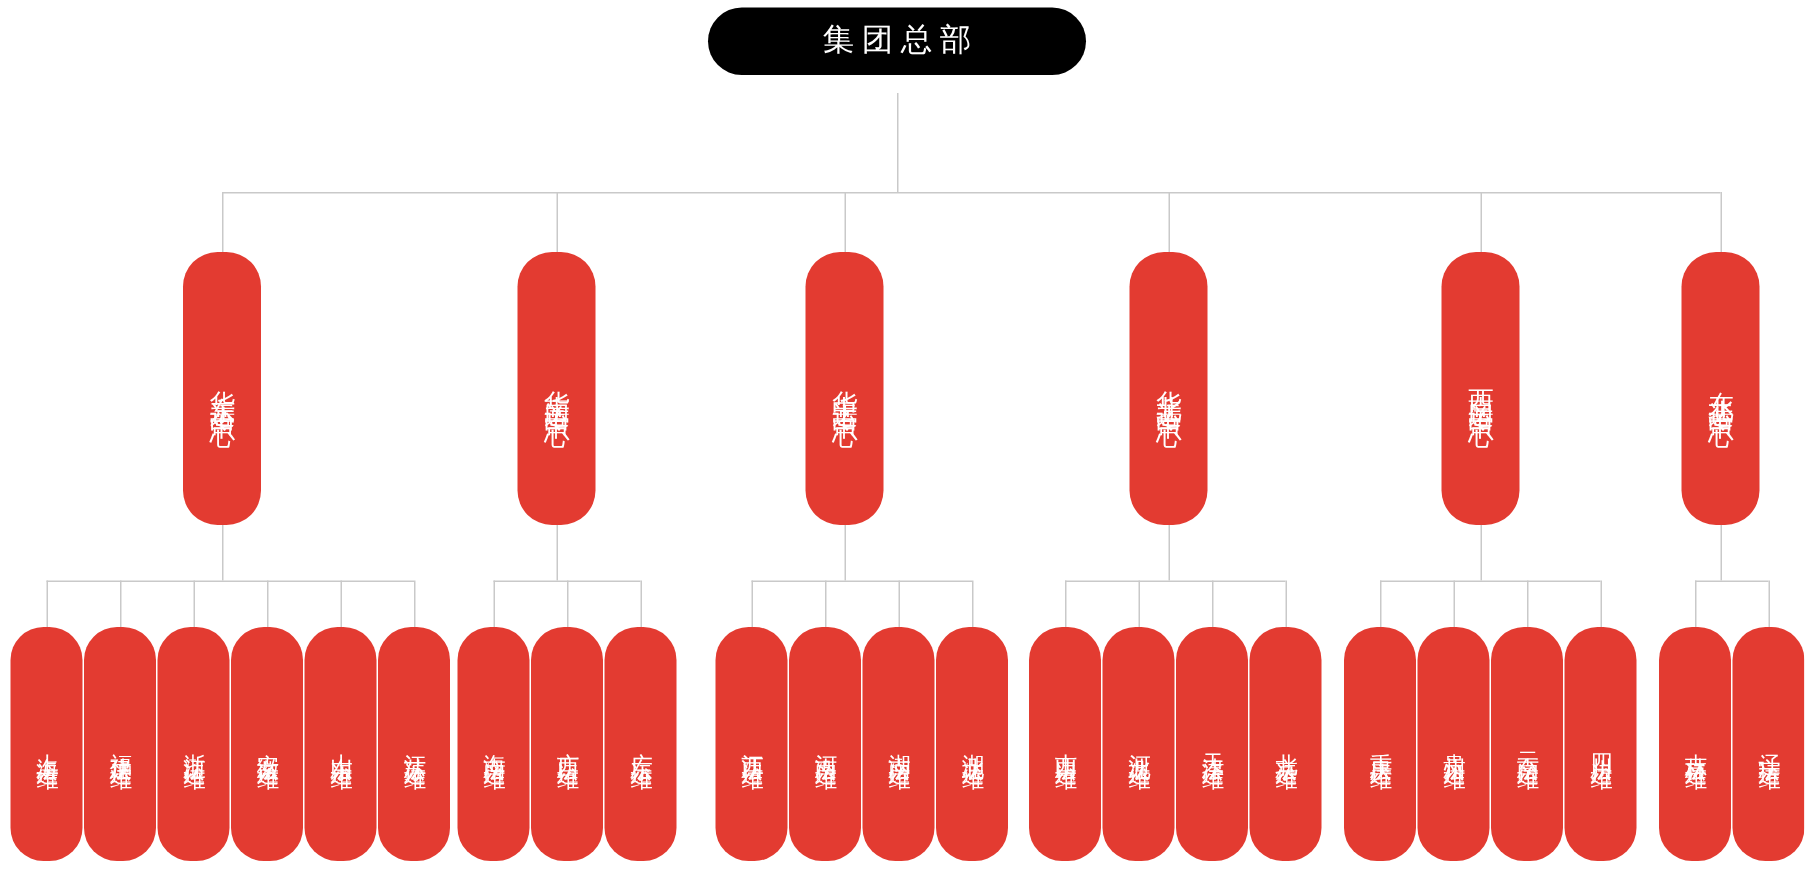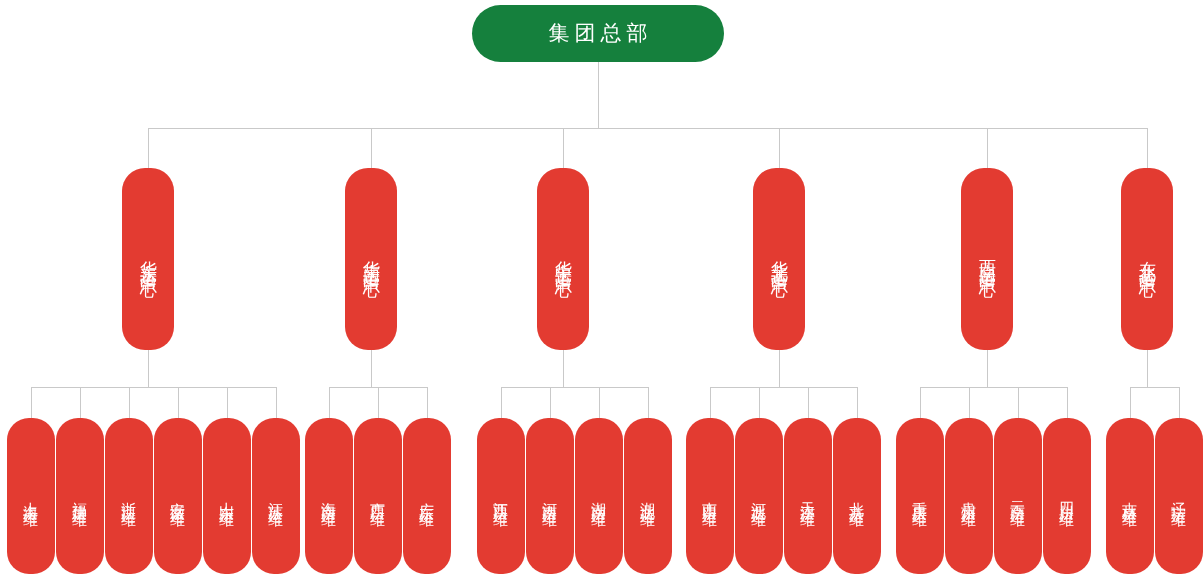--- a/index.html
+++ b/index.html
@@ -65,21 +65,21 @@
 
   .node.level2 > span,
   .node.level3 > span {
     display: block;
   }
 </style>
 </head>
 <body>
 
 <div id="org-chart">
-    <div class="node root" style="left: 472px; top: 5px; width: 252px; height: 57px; background: #15803d;">
+    <div class="node root" style="left: 472px; top: 5px; width: 252px; height: 45px; background: #000000;">
       <span>集团总部</span>
     </div>
     <div class="conn-v" style="left: 598px; top: 62px; height: 66px;"></div>
     <div class="conn-h" style="left: 148px; top: 128px; width: 999px;"></div>
     <div class="conn-v" style="left: 148px; top: 128px; height: 40px;"></div>
     <div class="node level2" style="left: 122px; top: 168px; width: 52px; height: 182px; background: rgb(227, 59, 49);">
       <span>华东运营中心</span>
     </div>
     <div class="conn-v" style="left: 148px; top: 350px; height: 37px;"></div>
     <div class="conn-h" style="left: 31px; top: 387px; width: 245px;"></div>

